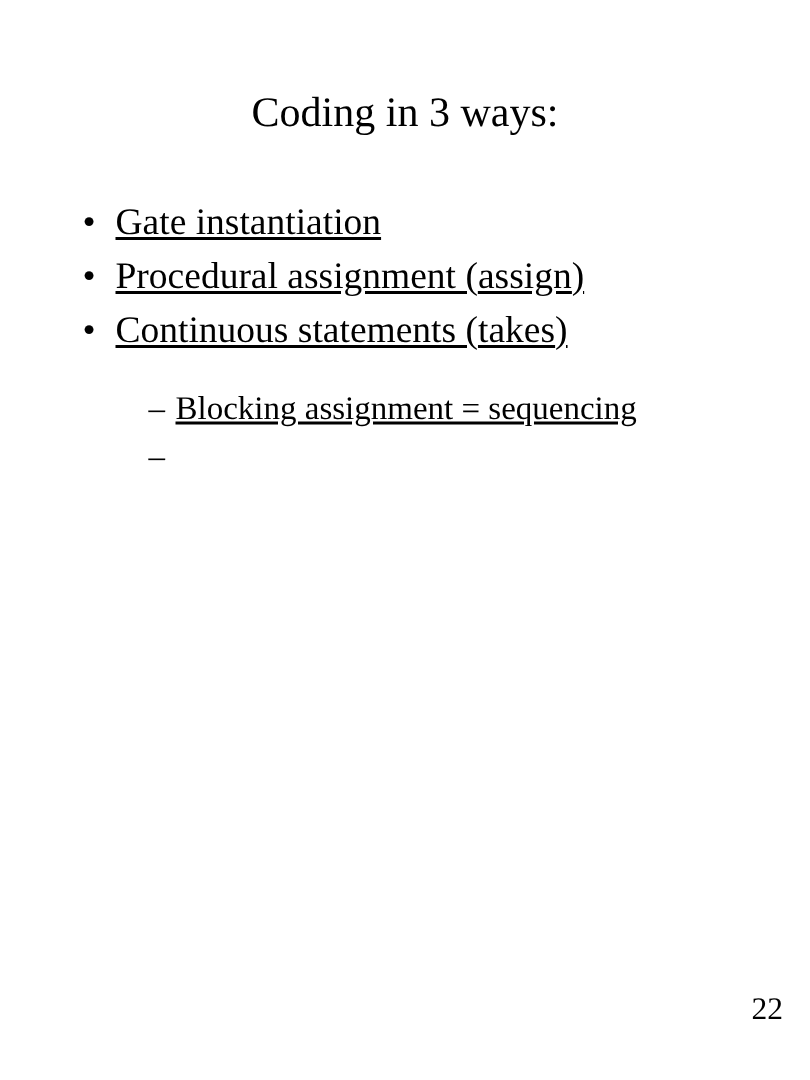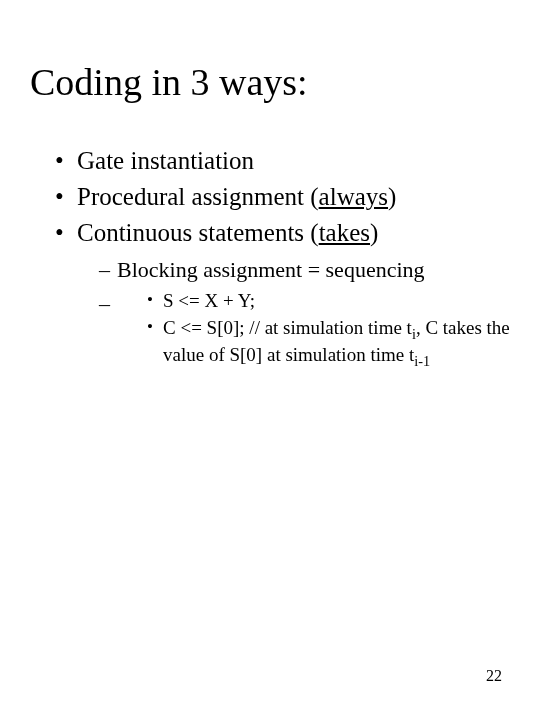--- a/index.html
+++ b/index.html
@@ -13,48 +13,49 @@
     position: relative;
   }
   .slide {
     box-sizing: border-box;
     padding: 60px 30px 20px 30px;
     width: 540px;
     height: 720px;
     position: relative;
   }
   .title {
-    text-align: left;
-    font-size: 38px;
+    text-align: center;
+    font-size: 28px;
     font-weight: normal;
     margin-bottom: 40px;
   }
   ul.level1 {
     list-style: none;
     padding-left: 25px;
     margin: 0;
     font-size: 25px;
     line-height: 1.35;
   }
   ul.level1 > li {
     position: relative;
     padding-left: 22px;
     margin-bottom: 2px;
+    text-decoration: underline;
   }
   ul.level1 > li::before {
     content: "•";
     position: absolute;
     left: 0;
     top: 0;
     font-size: 25px;
   }
   ul.level2 {
     list-style: none;
     padding-left: 22px;
-    margin: 6px 0 0 0;
+    margin: 20px 0 0 0;
     font-size: 22px;
   }
   ul.level2 > li {
     position: relative;
     padding-left: 18px;
     margin-bottom: 2px;
   }
   ul.level2 > li::before {
     content: "–";
     position: absolute;
@@ -78,54 +79,48 @@
     position: absolute;
     left: 0;
     top: 0;
     font-size: 17px;
   }
   .underline { text-decoration: underline; }
   .sub { font-size: 0.75em; vertical-align: sub; }
   .pagenum {
     position: absolute;
     bottom: 35px;
-    right: 38px;
-    font-size: 16px;
+    right: 18px;
+    font-size: 21px;
     font-family: "Times New Roman", Times, serif;
     text-align: right;
   }
 </style>
 </head>
 <body>
 
 <div class="slide">
 
   <div class="title">Coding in 3 ways:</div>
 
   <ul class="level1">
     <li>
       <span>Gate instantiation</span>
     </li>
     <li>
-      <span>Procedural assignment (</span><span class="underline">always</span><span>)</span>
+      <span>Procedural assignment (</span><span class="underline">assign</span><span>)</span>
     </li>
     <li>
       <span>Continuous statements (</span><span class="underline">takes</span><span>)</span>
 
       <ul class="level2">
         <li>
           <span>Blocking assignment  = sequencing</span>
         </li>
         <li>
-          <ul class="level3">
-            <li><span>S &lt;= X + Y;</span></li>
-            <li>
-              <span>C &lt;= S[0]; // at simulation time t</span><span class="sub">i</span><span>, C takes the value of S[0] at simulation time t</span><span class="sub">i-1</span>
-            </li>
-          </ul>
         </li>
       </ul>
     </li>
   </ul>
 
   <div class="pagenum">22</div>
 
 </div>
 
 </body></html>

